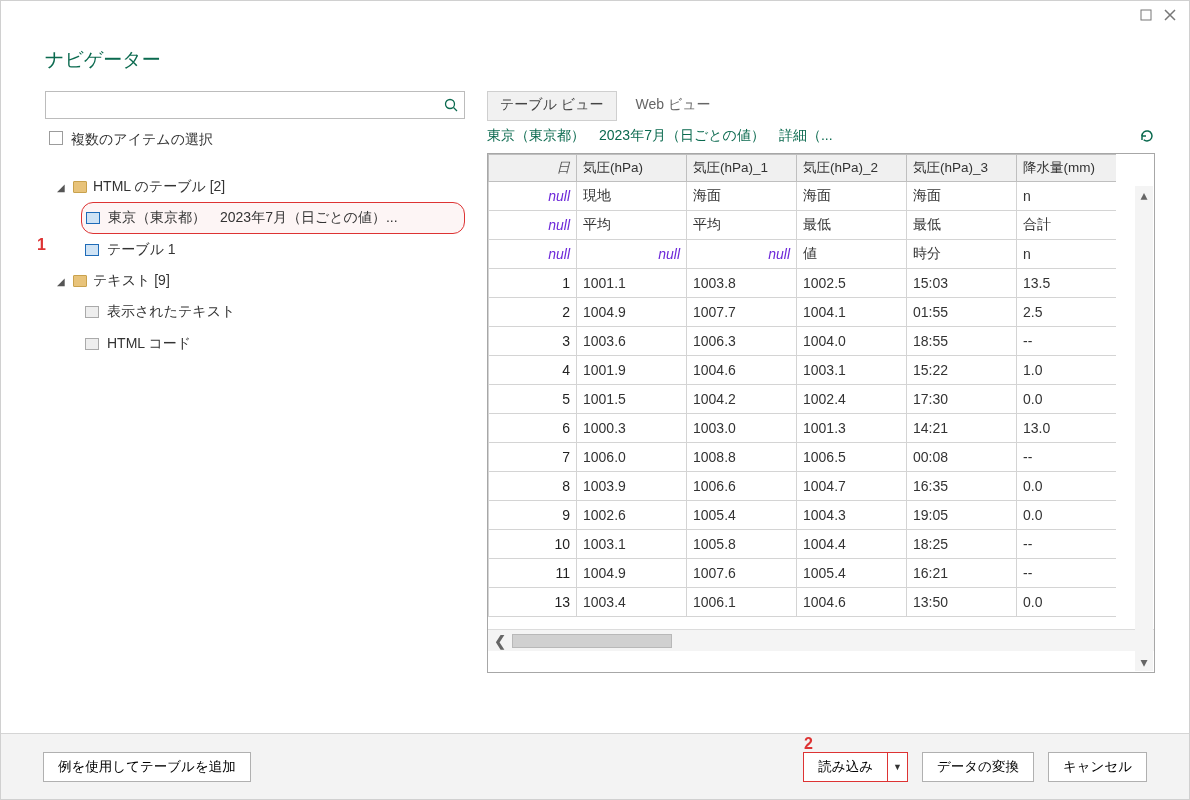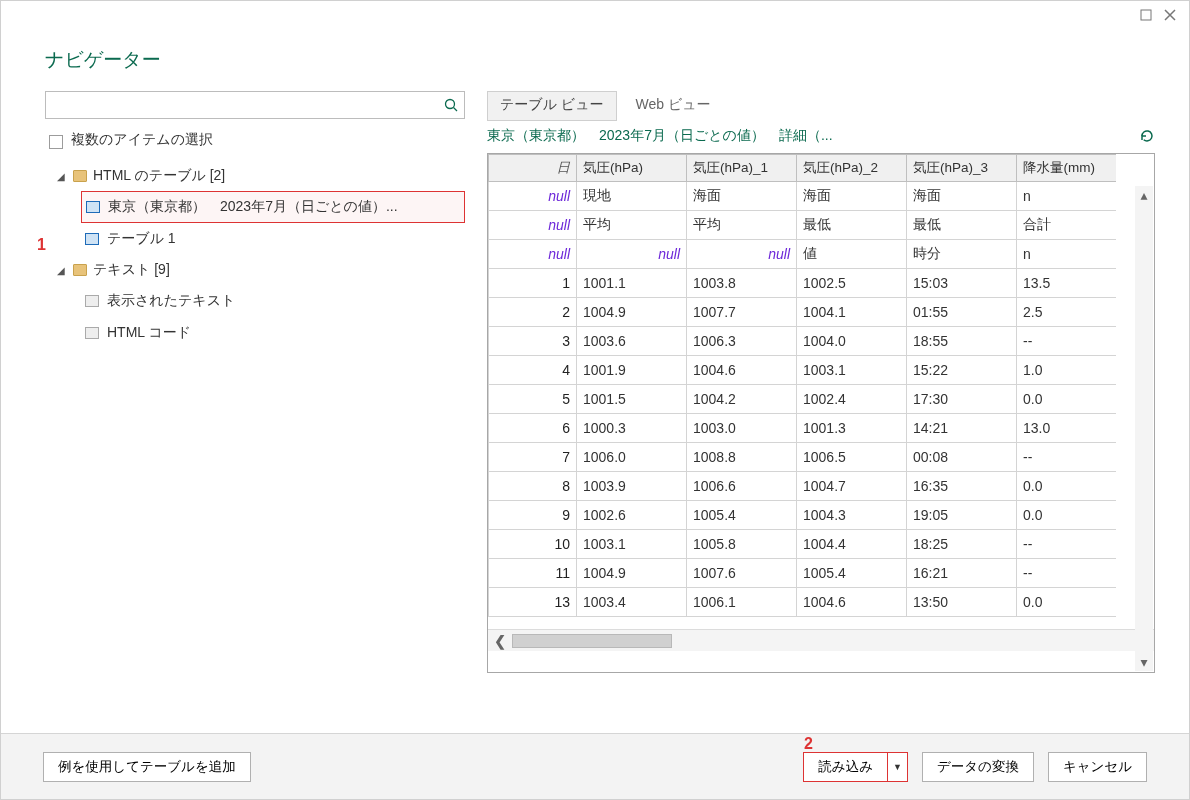--- a/index.html
+++ b/index.html
@@ -7,33 +7,33 @@
   .window { width:1190px; height:800px; background:#fff; border:1px solid #d0d0d0; position:relative; }
   .titlebar { height:28px; display:flex; justify-content:flex-end; align-items:center; gap:10px; padding:0 12px; }
   .titlebar .win-icon { width:14px; height:14px; display:inline-flex; align-items:center; justify-content:center; color:#666; cursor:pointer;}
   .content { padding:10px 34px 0 44px; }
   h1 { margin:8px 0 18px 0; font-size:19px; font-weight:400; color:#0b6a4f; }
   .body { display:flex; gap:22px; height:622px; }
   .left { width:420px; display:flex; flex-direction:column; }
   .search-wrap { display:flex; border:1px solid #bcbcbc; height:28px; align-items:center; padding:0 4px 0 8px; }
   .search-wrap input { flex:1; border:none; outline:none; font-size:13px; }
   .search-wrap .search-btn { width:18px; color:#0b6a4f; display:flex; align-items:center; justify-content:center; cursor:pointer; }
-  .checkbox-row { display:flex; align-items:flex-end; gap:8px; margin:12px 4px 12px 4px; }
+  .checkbox-row { display:flex; align-items:flex-start; gap:8px; margin:12px 4px 23px 4px; }
   .chk { width:14px; height:14px; border:1px solid #9c9c9c; }
   .display-opts { display:flex; align-items:center; justify-content:space-between; margin:6px 0 10px 2px; cursor:pointer; }
   .display-opts .caret { margin-left:6px; font-size:10px; color:#666; }
   .refresh { color:#0b6a4f; font-size:16px; cursor:pointer; }
   .tree { padding-left:6px; }
   .tree-node { display:flex; align-items:center; gap:6px; height:30px; padding-left:6px; cursor:pointer; }
   .tree-arrow { width:10px; font-size:10px; color:#555; }
   .tree-folder { width:14px; height:12px; background:#e8c37a; border:1px solid #c9a24d; border-radius:1px; }
   .tree-icon { width:14px; height:12px; border:1px solid #1e6bb8; background:linear-gradient(to bottom,#cfe3f5,#cfe3f5); position:relative; }
   .tree-icon.text { background:#eee; border-color:#aaa; }
   .tree-children { padding-left:30px; }
-  .tree-item { display:flex; align-items:center; gap:8px; height:32px; padding-left:4px; cursor:pointer; }
+  .tree-item { display:flex; align-items:center; gap:8px; height:32px; padding-left:4px; cursor:pointer;border-radius:12px; }
   .tree-item.selected { border:1px solid #d33; background:#fdf5f5; padding-right:6px; }
   .tree-label { white-space:nowrap; overflow:hidden; text-overflow:ellipsis; }
   .callout { position:absolute; font-weight:700; color:#d33; font-size:16px; }
   .right { flex:1; display:flex; flex-direction:column; }
   .tabs { display:flex; gap:6px; margin-bottom:6px; }
   .tab { padding:4px 12px 6px; border:1px solid transparent; cursor:pointer; color:#666; }
   .tab.active { border:1px solid #cfcfcf; background:#f1f1f1; color:#444; }
   .preview-bar { display:flex; align-items:center; gap:6px; }
   .preview-title { flex:1; color:#0b6a4f; font-size:14px; white-space:nowrap; overflow:hidden; text-overflow:ellipsis; }
   .refresh2 { color:#0b6a4f; cursor:pointer; font-size:16px; }

